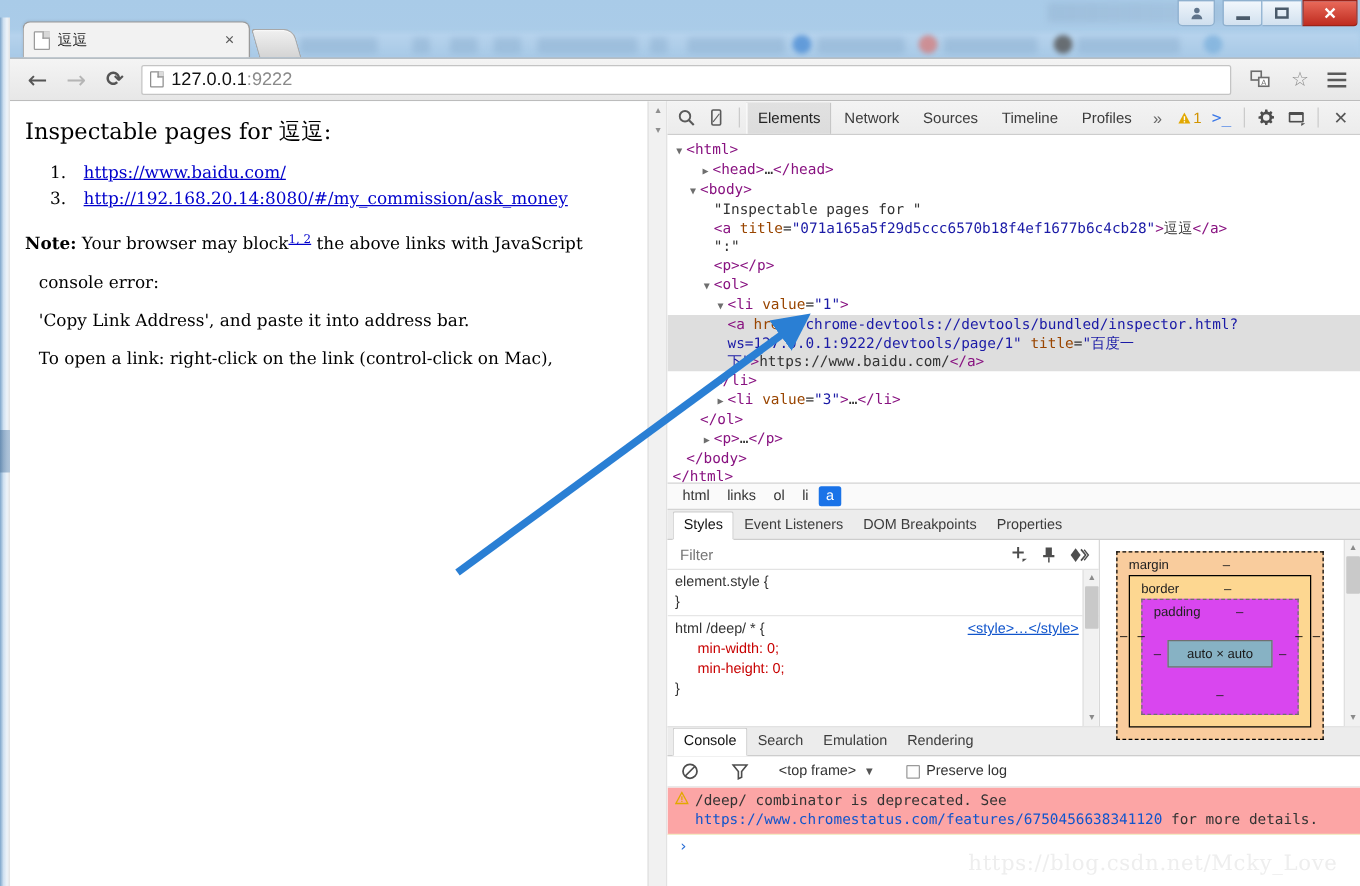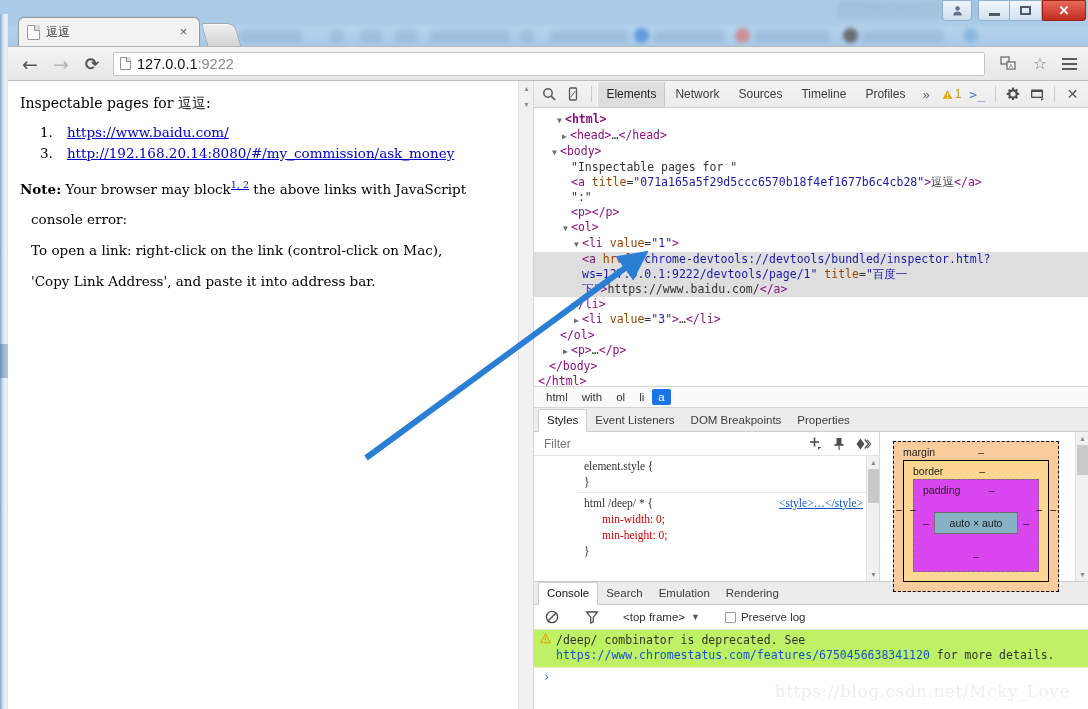--- a/index.html
+++ b/index.html
@@ -140,21 +140,21 @@
   #page {
     width:526px; height:628px; position:relative;
     background:#fff; border-right:1px solid #d7d7d7;
     overflow:hidden;
   }
   #page-inner {
     padding:12px 10px 0 12px;
     font-family:"DejaVu Serif", serif;
     font-size:13.5px; color:#000; line-height:1.45;
   }
-  #page-heading { font-size:14px; margin:0 0 10px 0; white-space:nowrap; }
+  #page-heading { font-size:18px; margin:0 0 10px 0; white-space:nowrap; }
   #page-list { margin:0 0 14px 0; padding-left:38px; }
   #page-list li { margin:1px 0; }
   #page-list a { color:#0000cc; text-decoration:underline; font-size:13.5px; }
   #note-para { margin:0 0 0 0; }
   #note-label { font-weight:bold; }
   #note-para sup a { color:#0000cc; text-decoration:underline; font-size:9.5px; }
   #note-indent { margin:0; padding-left:30px; font-size:11.5px; }
   .page-line { margin:11px; }
 
   #page-scrollbar {
@@ -255,22 +255,22 @@
   #filter-bar {
     height:24px; flex:0 0 auto; display:flex; align-items:center;
     border-bottom:1px solid #e3e3e3; padding:0 4px 0 8px; gap:0;
   }
   #filter-input {
     flex:1 1 auto; border:none; outline:none; font-size:12px; color:#999;
     background:transparent; font-family:"Liberation Sans", sans-serif;
   }
   .filter-icon { width:24px; height:22px; display:flex; align-items:center; justify-content:center; color:#555; cursor:pointer; }
   #css-rules {
-    flex:1 1 auto; overflow:hidden; font-family:Liberation Serif, serif;
-    font-size:11.5px; line-height:16px; color:#333; position:relative;margin-left:44px;
+    flex:1 1 auto; overflow:hidden; font-family:Liberation Sans, sans-serif;
+    font-size:11.5px; line-height:16px; color:#333; position:relative;
   }
   .rule { padding:2px 0 2px 6px; position:relative; }
   .rule + .rule { border-top:1px solid #e6e6e6; }
   .prop { color:#c80000; padding-left:18px; display:block; }
   .prop .pv { color:#c80000; }
   .stylelink {
     position:absolute; right:16px; top:2px; color:#1155cc;
     text-decoration:underline; font-size:11.5px; cursor:pointer;
   }
   .vscroll {
@@ -308,21 +308,21 @@
   #console-filters {
     height:25px; flex:0 0 auto; display:flex; align-items:center; gap:23px;
     border-bottom:1px solid #e2e2e2; padding:0 9px; font-size:11.5px; color:#333;
   }
   .cf-icon { width:17px; height:17px; display:flex; align-items:center; justify-content:center; color:#5a5a5a; cursor:pointer;}
   #frame-sel { display:flex; align-items:center; gap:6px; cursor:pointer; }
   #preserve-wrap { display:flex; align-items:center; gap:5px; cursor:pointer; margin-left:2px;}
   #preserve-box { width:11px; height:11px; border:1px solid #9a9a9a; background:#fdfdfd; border-radius:1px; }
   #console-msgs { flex:1 1 auto; overflow:hidden; position:relative; }
   #warn-row {
-    background:#bef264; border-bottom:1px solid #f3ecc6;
+    background:#fca5a5; border-bottom:1px solid #f3ecc6;
     font-family:"DejaVu Sans Mono", monospace; font-size:11.5px; line-height:15px;
     color:#3b3b00; padding:3px 6px 4px 6px; display:flex; gap:5px;
   }
   #warn-tri { color:#e2a800; font-size:11px; flex:0 0 auto; line-height:15px;}
   #warn-text { color:#333; }
   #console-prompt {
     font-family:"DejaVu Sans Mono", monospace; font-size:12px;
     color:#2b6fd6; padding:2px 0 0 9px;
   }
 
@@ -428,22 +428,22 @@
           </li>
           <li style="display:flex;gap:14px;">
             <span>3.</span>
             <a href="#">http://192.168.20.14:8080/#/my_commission/ask_money</a>
           </li>
         </ol>
         <p id="note-para">
           <span id="note-label">Note:</span><span> Your browser may block</span><sup><a href="#">1, 2</a></sup><span> the above links with JavaScript</span>
         </p>
         <p class="page-line">console error:</p>
+        <p class="page-line">'Copy Link Address', and paste it into address bar.</p>
         <p class="page-line">To open a link: right-click on the link (control-click on Mac),</p>
-        <p class="page-line">'Copy Link Address', and paste it into address bar.</p>
       </div>
       <div id="page-scrollbar">
         <div id="page-sb-up">▲</div>
         <div id="page-sb-down">▼</div>
       </div>
     </div>
 
     <div id="devtools">
 
       <div id="dt-toolbar">
@@ -490,41 +490,41 @@
               <rect x="1" y="2.5" width="12" height="8.5" rx="1" fill="#4d4d4d"></rect>
               <rect x="2.3" y="5" width="9.4" height="4.7" fill="#ececec"></rect>
               <path d="M11 11.5l3.2 0-3.2 2.2z" fill="#4d4d4d"></path>
             </svg>
         </div>
         <div class="dt-sep"></div>
         <div class="dt-iconbtn" id="dt-close">✕</div>
       </div>
 
       <div id="dom-tree">
-          <div class="node" style="padding-left: 20px; white-space: pre; font-weight: bold;"><span class="tw">▼</span><span class="tag">&lt;html&gt;</span></div>
+          <div class="node" style="padding-left: 4px; white-space: pre;"><span class="tw">▼</span><span class="tag">&lt;html&gt;</span></div>
           <div class="node" style="padding-left: 25px; white-space: pre;"><span class="tw">▶</span><span class="tag">&lt;head&gt;</span><span class="txt">…</span><span class="tag">&lt;/head&gt;</span></div>
           <div class="node" style="padding-left: 15px; white-space: pre;"><span class="tw">▼</span><span class="tag">&lt;body&gt;</span></div>
           <div class="node" style="padding-left: 37px; white-space: pre;"><span class="txt">"Inspectable pages for "</span></div>
           <div class="node" style="padding-left: 37px; white-space: pre;"><span class="tag">&lt;a</span> <span class="attr">title</span>=<span class="val">"071a165a5f29d5ccc6570b18f4ef1677b6c4cb28"</span><span class="tag">&gt;</span><span class="cjk">逗逗</span><span class="tag">&lt;/a&gt;</span></div>
           <div class="node" style="padding-left: 37px; white-space: pre;"><span class="txt">":"</span></div>
           <div class="node" style="padding-left: 37px; white-space: pre;"><span class="tag">&lt;p&gt;&lt;/p&gt;</span></div>
           <div class="node" style="padding-left: 26px; white-space: pre;"><span class="tw">▼</span><span class="tag">&lt;ol&gt;</span></div>
           <div class="node" style="padding-left: 37px; white-space: pre;"><span class="tw">▼</span><span class="tag">&lt;li</span> <span class="attr">value</span>=<span class="val">"1"</span><span class="tag">&gt;</span></div>
           <div class="node sel" style="padding-left: 0px; white-space: pre-wrap; text-indent: 0px;"><span style="display:block;padding-left:48px;text-indent:0;"><span class="tag">&lt;a</span> <span class="attr">href</span>=<span class="val">"chrome-devtools://devtools/bundled/inspector.html?ws=127.0.0.1:9222/devtools/page/1"</span> <span class="attr">title</span>=<span class="val">"百度一下"</span><span class="tag">&gt;</span><span class="txt">https://www.baidu.com/</span><span class="tag">&lt;/a&gt;</span></span></div>
           <div class="node" style="padding-left: 37px; white-space: pre;"><span class="tag">&lt;/li&gt;</span></div>
           <div class="node" style="padding-left: 37px; white-space: pre;"><span class="tw">▶</span><span class="tag">&lt;li</span> <span class="attr">value</span>=<span class="val">"3"</span><span class="tag">&gt;</span><span class="txt">…</span><span class="tag">&lt;/li&gt;</span></div>
           <div class="node" style="padding-left: 26px; white-space: pre;"><span class="tag">&lt;/ol&gt;</span></div>
           <div class="node" style="padding-left: 26px; white-space: pre;"><span class="tw">▶</span><span class="tag">&lt;p&gt;</span><span class="txt">…</span><span class="tag">&lt;/p&gt;</span></div>
           <div class="node" style="padding-left: 15px; white-space: pre;"><span class="tag">&lt;/body&gt;</span></div>
           <div class="node" style="padding-left: 4px; white-space: pre;"><span class="tag">&lt;/html&gt;</span></div>
         </div>
 
       <div id="breadcrumb">
         <span class="crumb">html</span>
-        <span class="crumb">with</span>
+        <span class="crumb">links</span>
         <span class="crumb">ol</span>
         <span class="crumb">li</span>
         <span class="crumb active">a</span>
       </div>
 
       <div id="styles-tabs">
         <div class="st-tab active">Styles</div>
         <div class="st-tab">Event Listeners</div>
         <div class="st-tab">DOM Breakpoints</div>
         <div class="st-tab">Properties</div>

